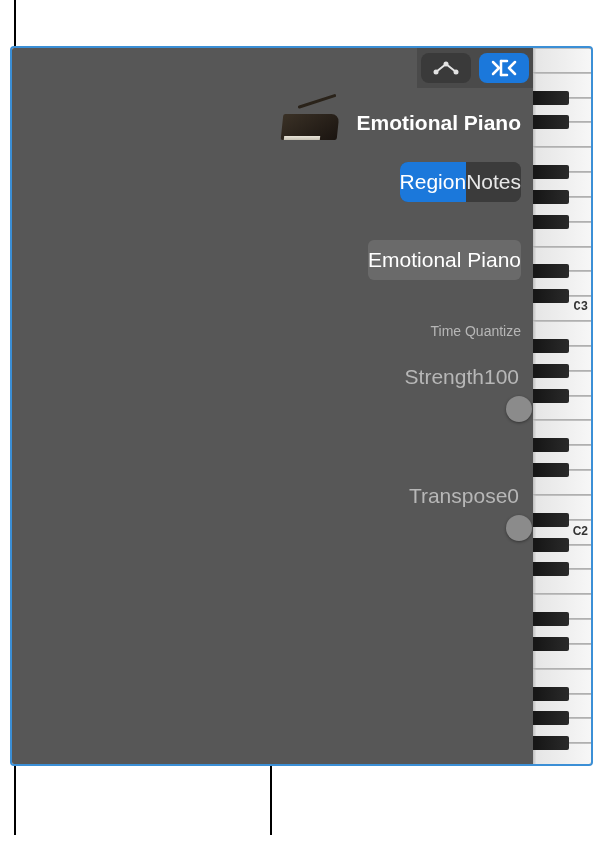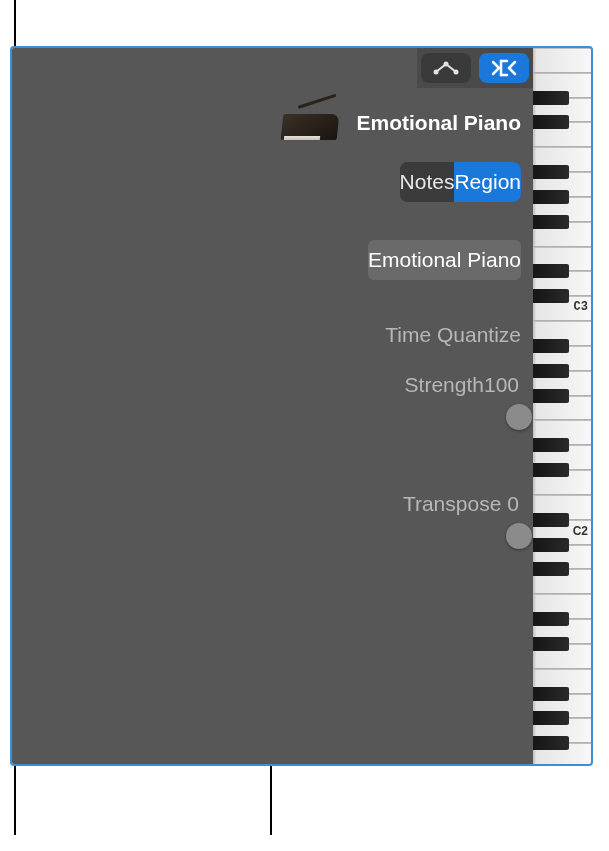--- a/index.html
+++ b/index.html
@@ -125,21 +125,21 @@
       padding: 8px 0;
       font-size: 21px;
       color: #fff;
     }
     .divider {
       height: 1px;
       background: #474747;
       margin: 28px 0 0 0;
     }
     .section-label {
-      font-size: 21px;
+      font-size: 14px;
       color: #b7b7b7;
       margin: 14px 12px 10px 12px;
     }
     .dropdown {
       margin: 0 12px;
       background: #6a6a6a;
       border-radius: 6px;
       padding: 8px 14px;
       display: flex;
       align-items: center;
@@ -264,42 +264,42 @@
         <div class="piano-lid"></div>
         <div class="piano-body"></div>
         <div class="piano-keys"></div>
       </div>
       <div class="header-text">
         <div class="title">Emotional Piano</div>
       </div>
     </div>
 
     <div class="tabs">
+      <div class="tab active">Region</div>
       <div class="tab inactive">Notes</div>
-      <div class="tab active">Region</div>
     </div>
 
     <div class="region-name-field">Emotional Piano</div>
 
     <div class="divider"></div>
 
     <div class="section-label">Time Quantize</div>
 
 
     <div class="param-row">
       <span>Strength</span>
       <span class="param-value">100</span>
     </div>
     <div class="slider-track">
       <div class="slider-thumb" style="left: 96%;"></div>
     </div>
 
     <div class="divider"></div>
 
-    <div class="param-row" style="margin-top:22px;gap:6px;">
+    <div class="param-row" style="margin-top:22px;">
       <span>Transpose</span>
       <span class="param-value">0</span>
     </div>
     <div class="slider-track">
       <div class="slider-thumb" style="left: 50%;"></div>
     </div>
 
   </div>
 
   <div class="keyboard">

